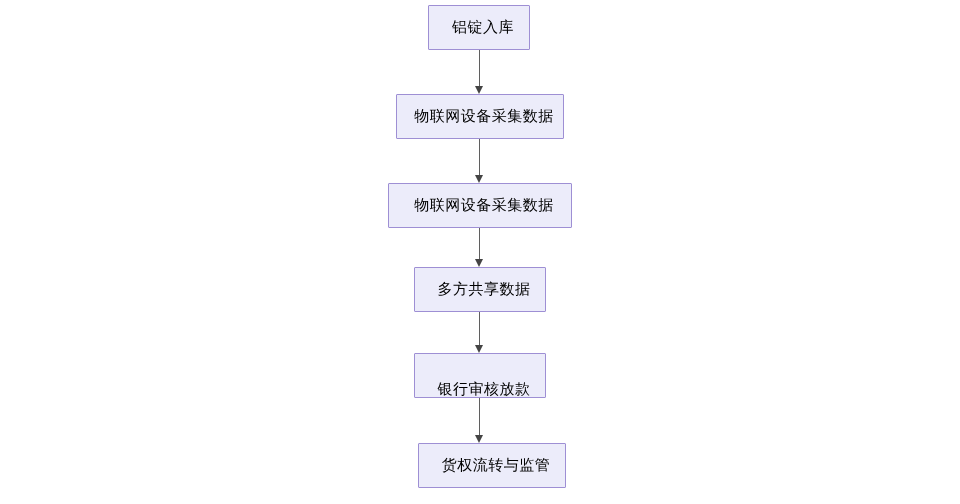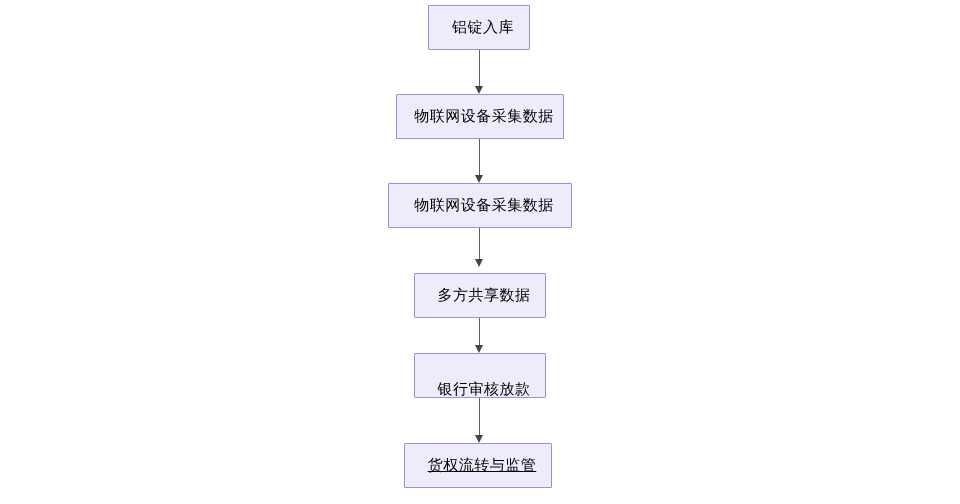--- a/index.html
+++ b/index.html
@@ -58,23 +58,23 @@
     width: 0;
     height: 0;
     border-left: 4.5px solid transparent;
     border-right: 4.5px solid transparent;
     border-top: 8px solid #444444;
   }
   
   .n0 { left: 428px; top: 5px;   width: 102px; height: 45px; }
   .n1 { left: 396px; top: 94px;  width: 168px; height: 45px; }
   .n2 { left: 388px; top: 183px; width: 184px; height: 45px; }
-  .n3 { left: 414px; top: 267px; width: 132px; height: 45px; margin-top: 6px; }
+  .n3 { left: 414px; top: 267px; width: 132px; height: 45px; }
   .n4 { left: 414px; top: 353px; width: 132px; height: 45px; align-items: flex-end; }
-  .n5 { left: 404px; top: 443px; width: 148px; height: 45px; text-decoration: underline; }
+  .n5 { left: 418px; top: 443px; width: 148px; height: 45px; }
   
   .e0 { left: 479px; top: 50px;  height: 44px; }
   .e1 { left: 479px; top: 139px; height: 44px; }
   .e2 { left: 479px; top: 228px; height: 39px; }
   .e3 { left: 479px; top: 312px; height: 41px; }
   .e4 { left: 479px; top: 398px; height: 45px; }
 </style>
 </head>
 <body>
 

